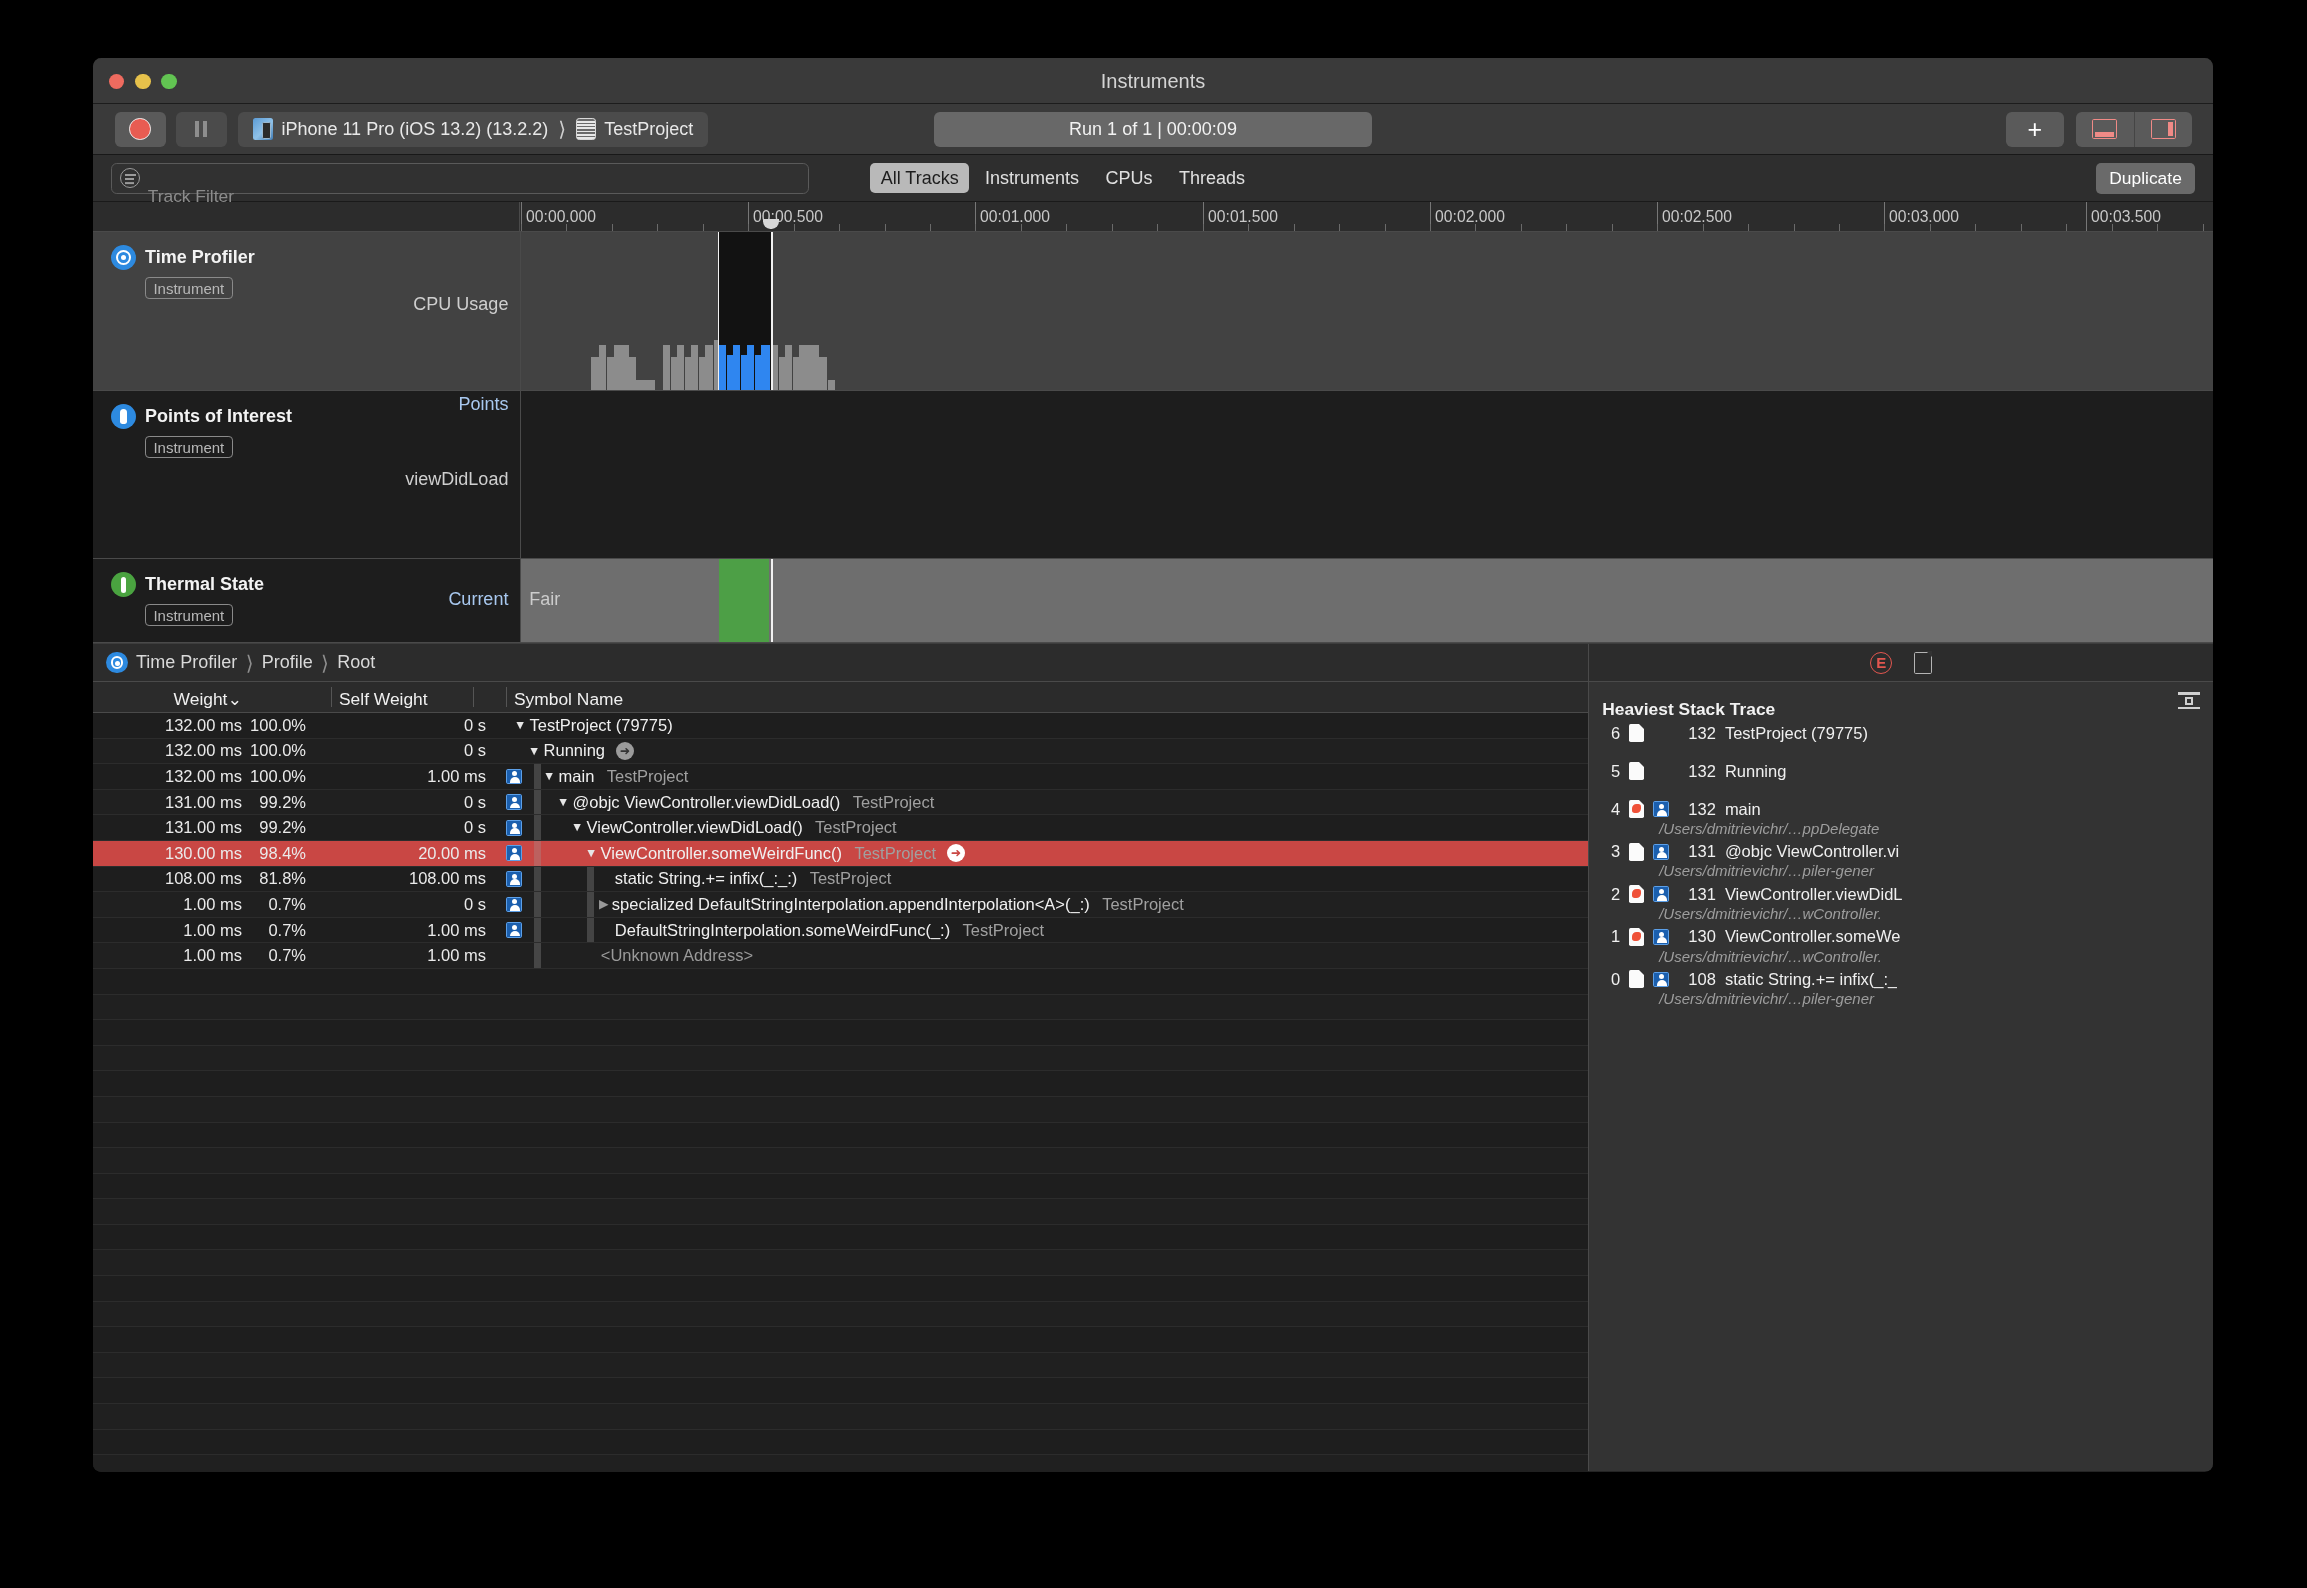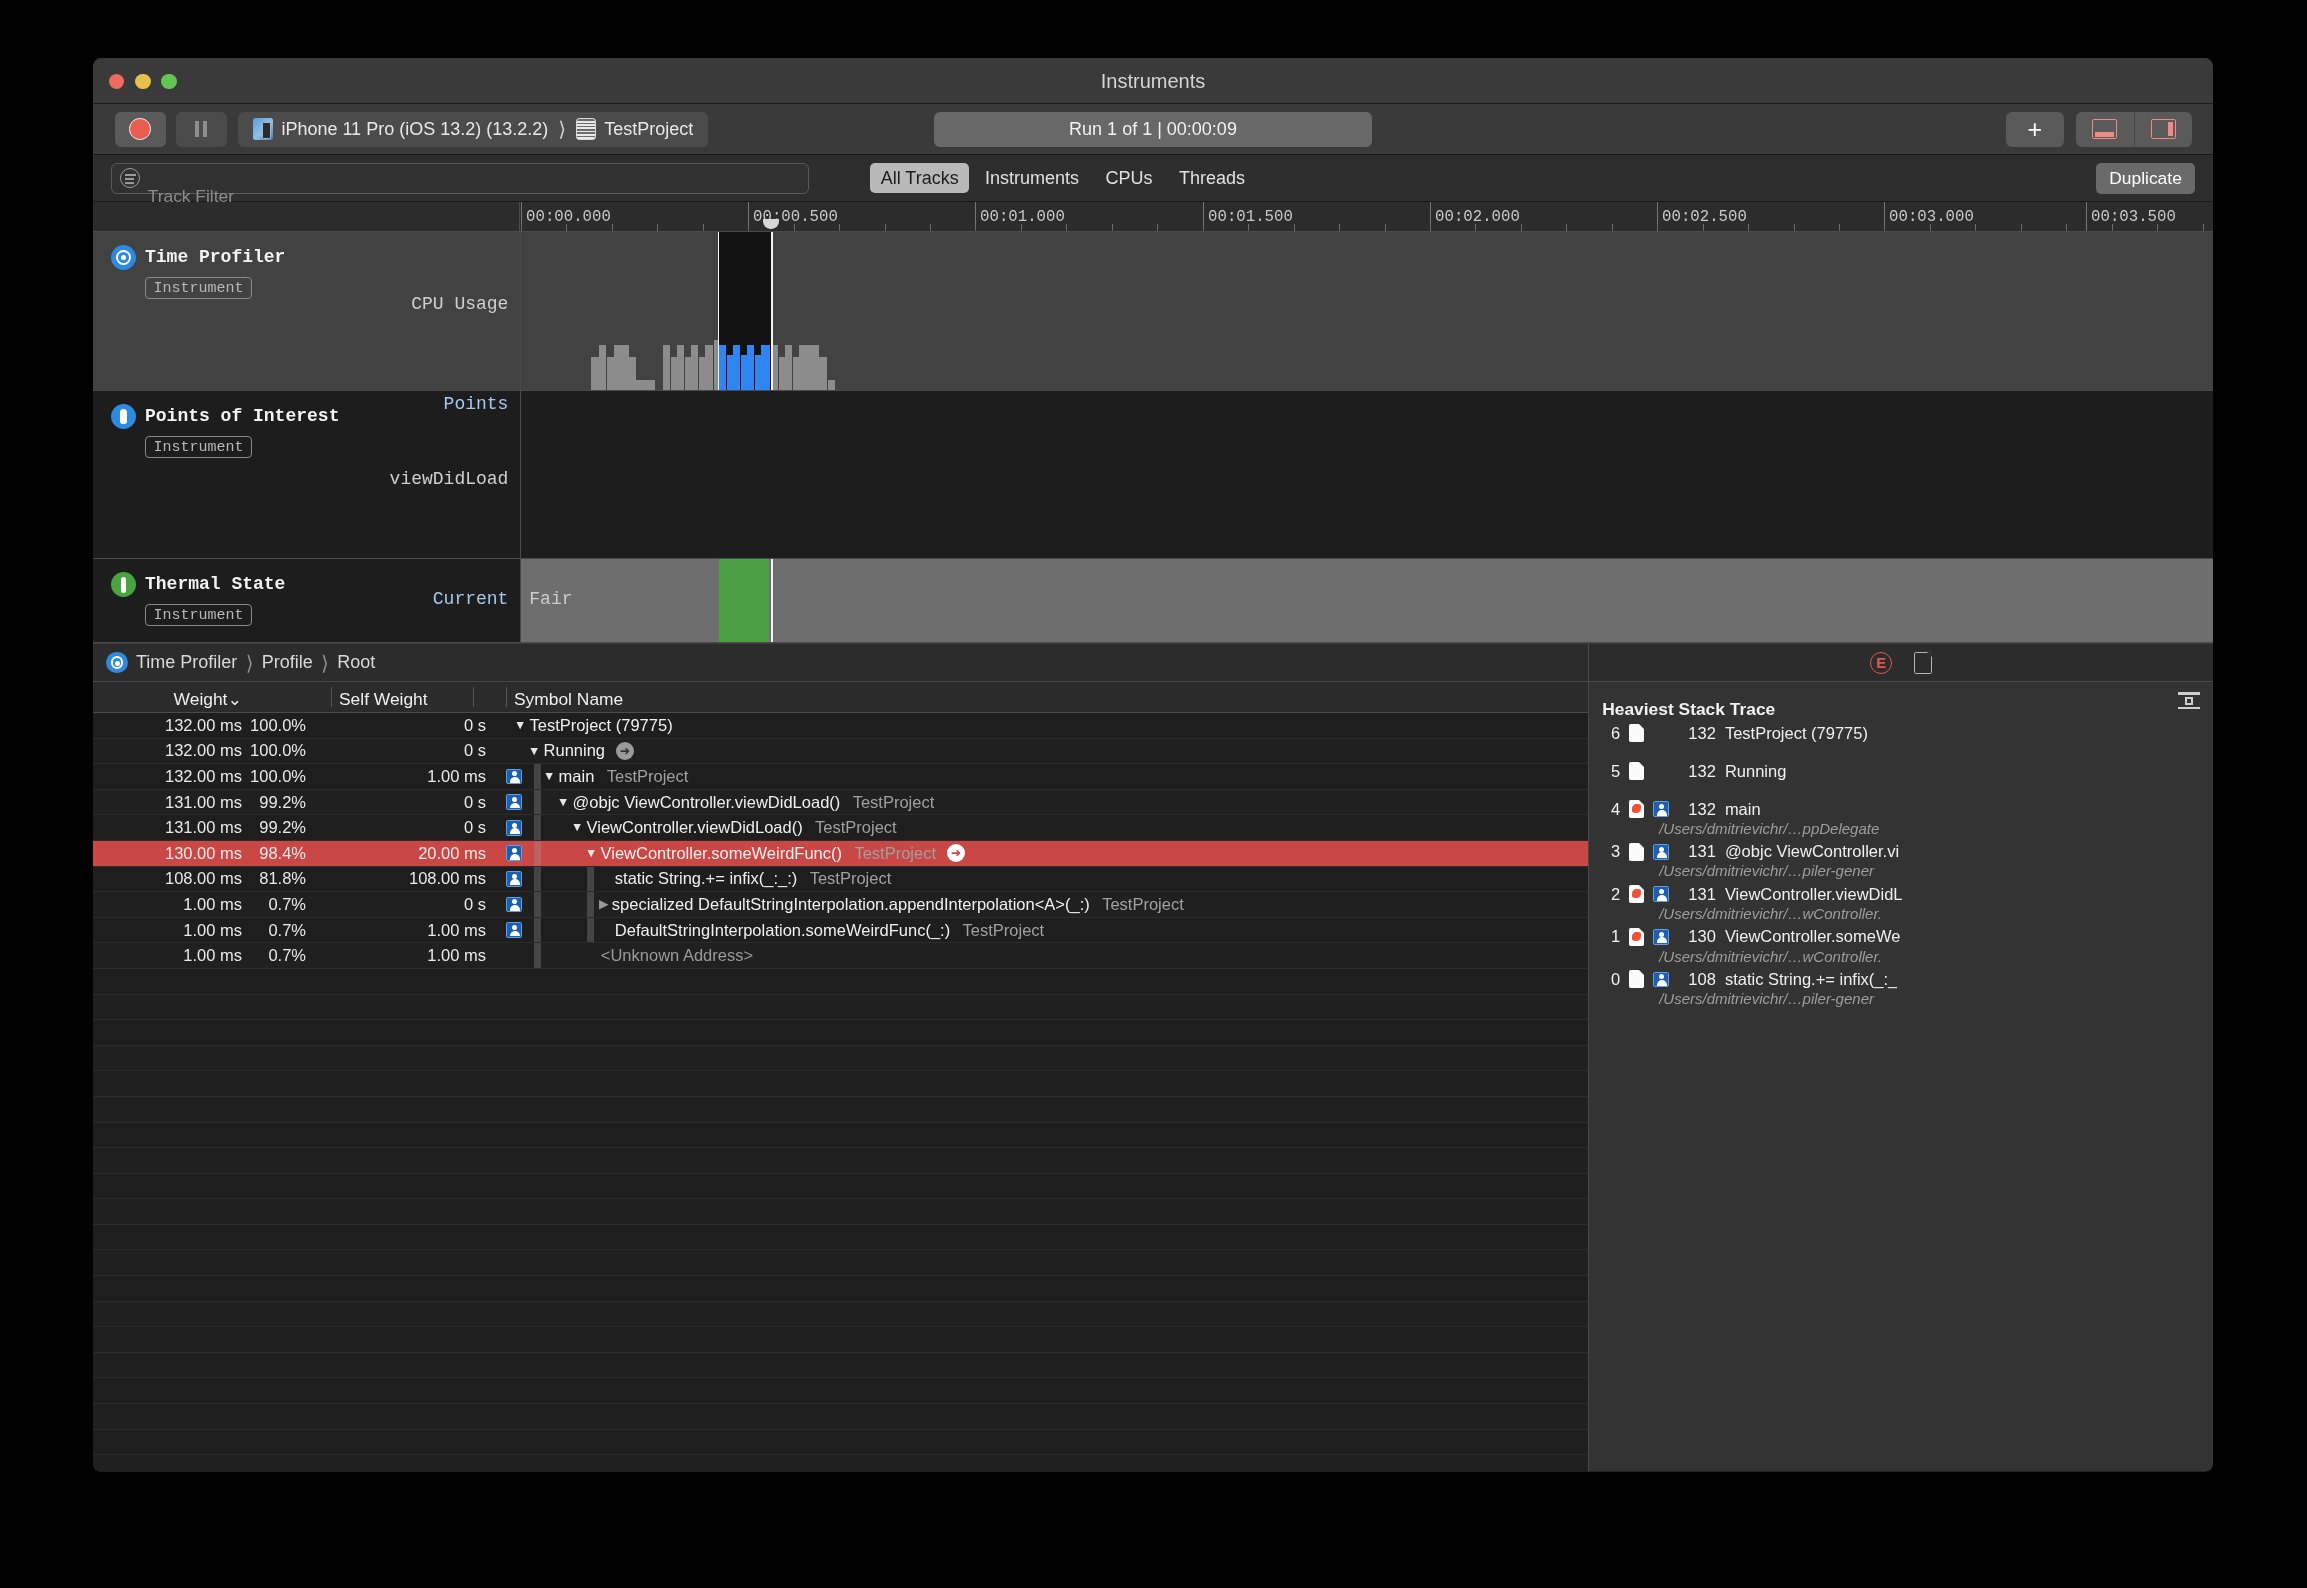--- a/index.html
+++ b/index.html
@@ -123,21 +123,21 @@
     color: #e0e0e0; font-size: 18px; padding: 4.1px 10.7px; border-radius: 5px;
   }
   .seg-tab.active { background: #b9b9b9; color: #1d1d1d; }
   .dup-btn {
     position:absolute; right: 18px;
     background:#6a6a6a; color:#fff; font-size:17.4px;
     padding: 5px 13.2px; border-radius: 5px;
   }
 
   
-  .timeline { position: relative; height: 442px; background: #5eead4; font-family: Liberation Mono, monospace; }
+  .timeline { position: relative; height: 442px; background: #5eead4; }
   .ruler { position: relative; height: 30px; background: #2c2c2c; border-bottom: 0.8px solid #4a4a4a; }
   .ruler .gutter { position:absolute; left:0; top:0; bottom:0; width:427px; background:#2c2c2c; border-right:0.8px solid #4a4a4a;}
   .tick { position: absolute; top: 0; bottom: 0; border-left: 0.8px solid #777; }
   .tick span { position: absolute; left: 4.1px; top: 5.8px; font-size: 15.7px; color: #c8c8c8; white-space: nowrap; }
   .minor { position: absolute; bottom: 0; width: 0.8px; height: 6.6px; background: #6a6a6a; }
   .playhead-handle {
     position: absolute; top: 16.5px; width: 16.5px; height: 10.7px; margin-left: -8.3px;
     background: #d7d7d7; border-radius: 0 0 7.4px 7.4px;
   }
 

